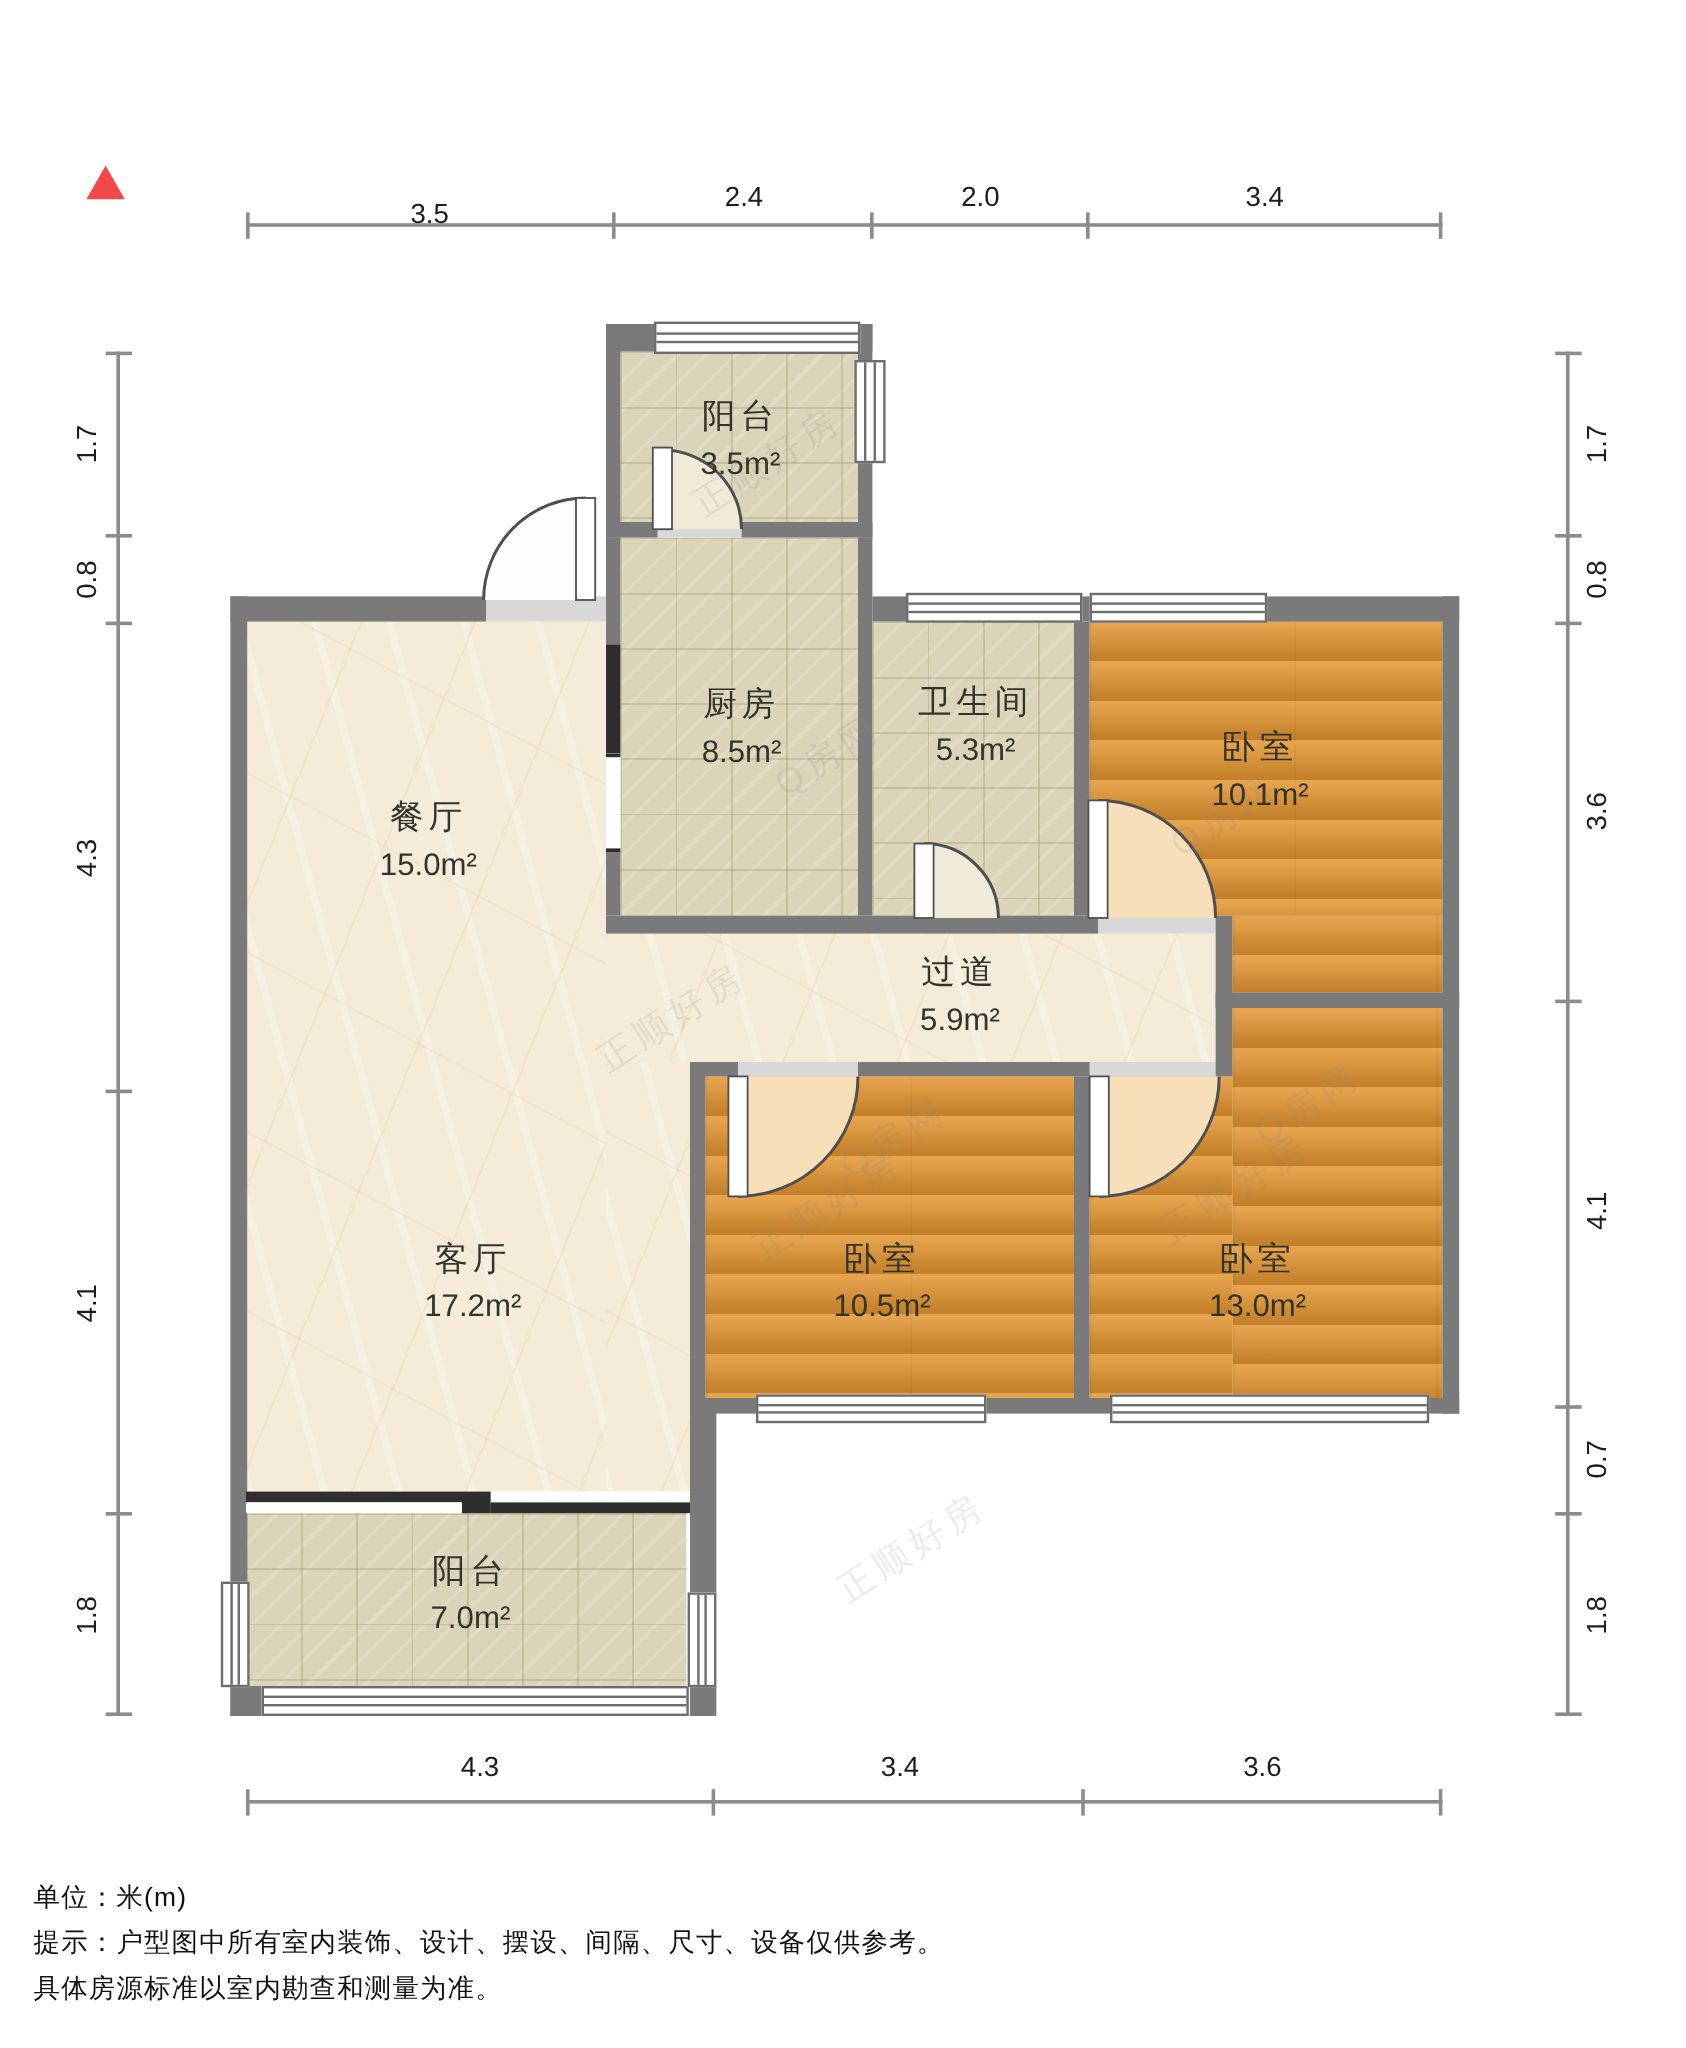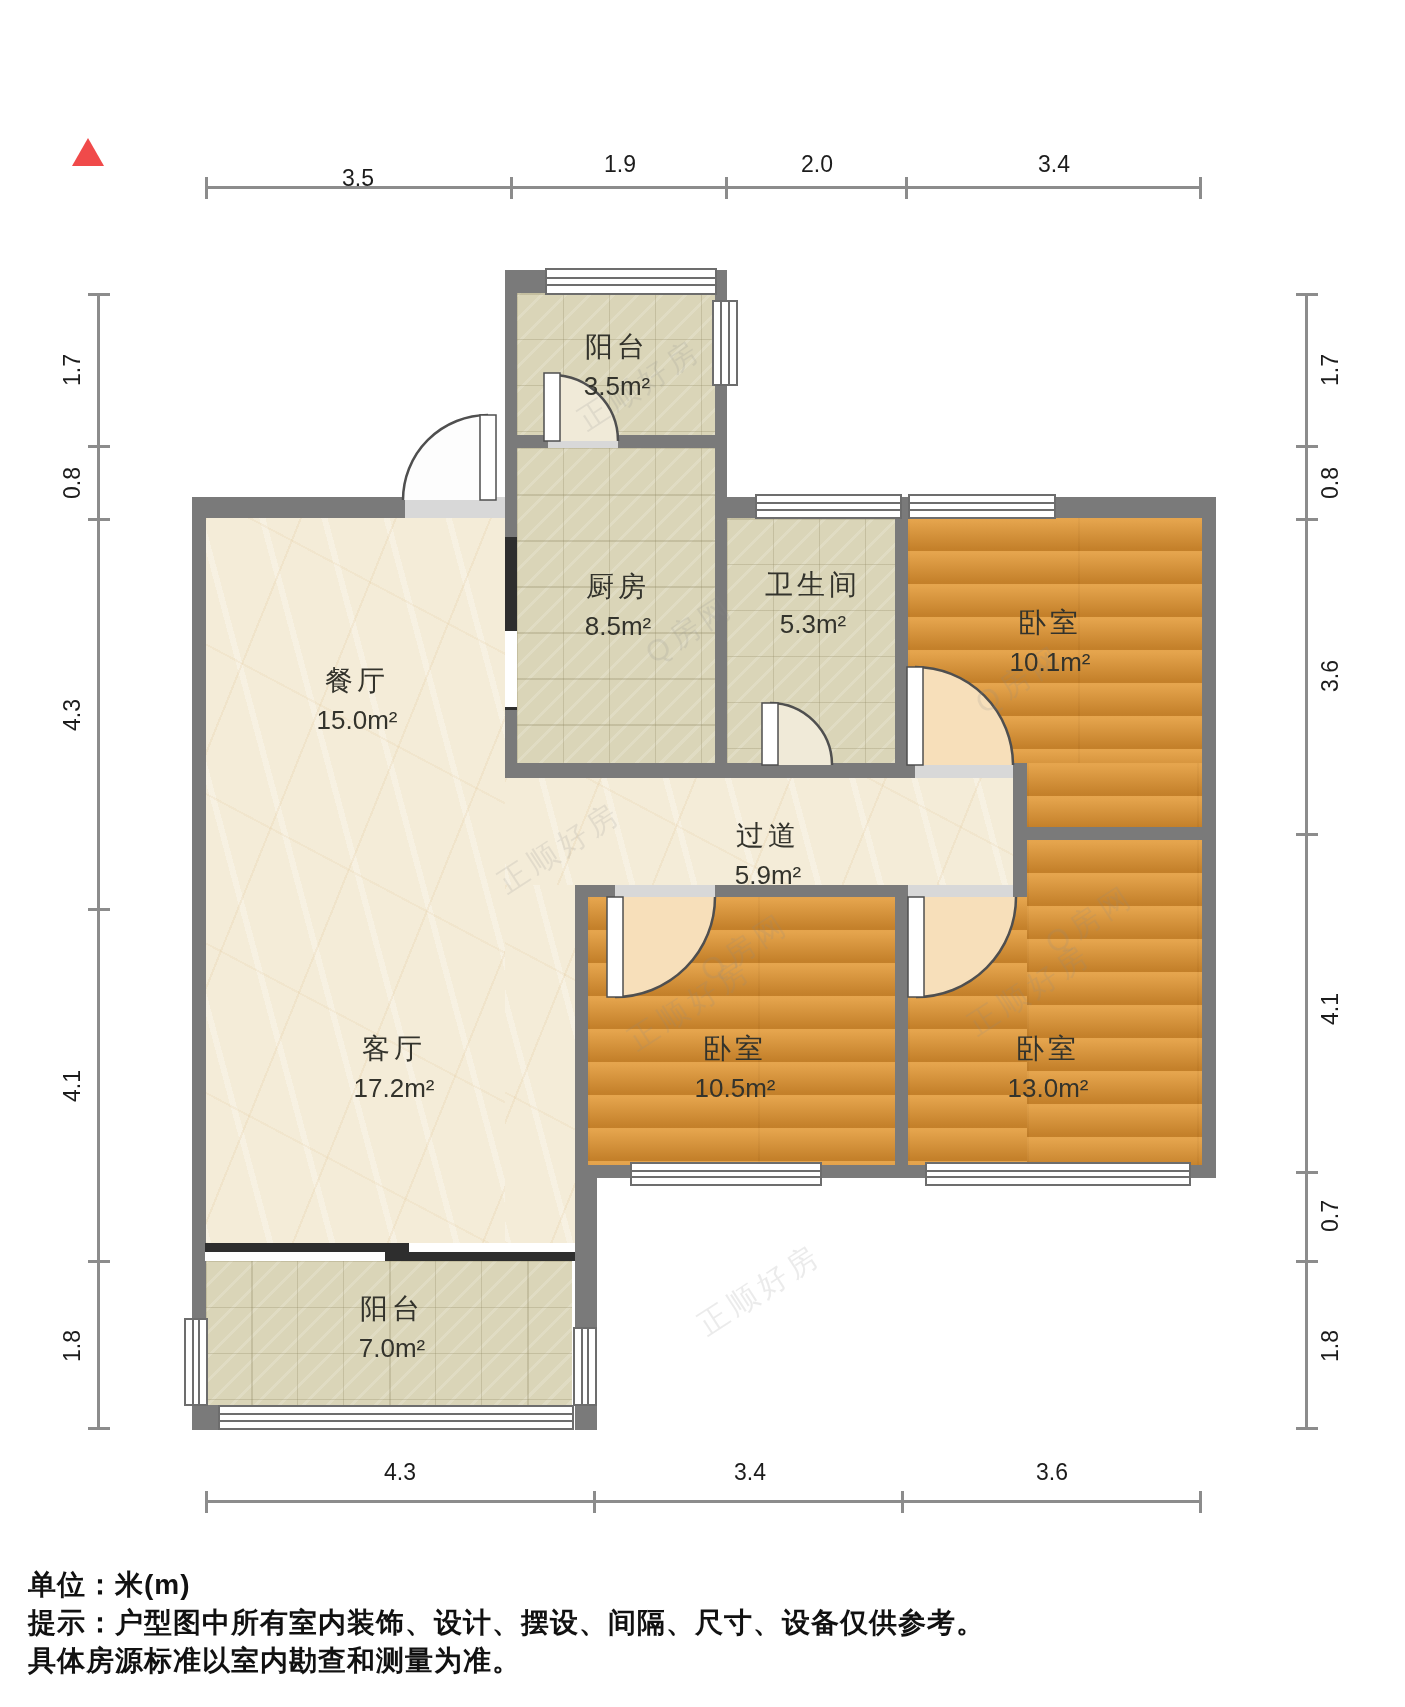--- a/index.html
+++ b/index.html
@@ -47,21 +47,21 @@
   .tick-h{position:absolute;height:3px;width:22px;left:-9px;background:var(--dim-line,#8c8c8c);}
   .dim-label{position:absolute;width:70px;height:28px;line-height:28px;text-align:center;
              font-size:23px;color:#1c1c1c;transform:translate(-35px,0);z-index:21;}
   .dim-label-rot{transform:translate(-35px,0) rotate(-90deg);}
   
   .north-triangle{position:absolute;width:0;height:0;border-left:16px solid transparent;
                   border-right:16px solid transparent;
                   border-bottom:28px solid var(--north-marker,#f04a4a);}
   .wm{position:absolute;transform:translate(-50%,-50%) rotate(-33deg);font-size:30px;color:#8a8a8a;
       opacity:.16;letter-spacing:5px;white-space:nowrap;z-index:25;}
-  .footer-line{position:absolute;left:28px;font-size:28px;font-weight:700;color:#111;
+  .footer-line{position:absolute;left:28px;font-size:22px;font-weight:400;color:#111;
                white-space:nowrap;letter-spacing:1px;}
   #door-layer{position:absolute;left:0;top:0;z-index:15;pointer-events:none;}
 </style>
 </head>
 <body>
 
 <div id="canvas">
 
   <div class="north-triangle" style="left:72px;top:138px;"></div>
 
@@ -168,21 +168,21 @@
     <span class="rarea">5.3m²</span>
   </div>
   <div class="room-label" style="left:1050px;top:641px;">
     <span class="rname">卧室</span>
     <span class="rarea">10.1m²</span>
   </div>
   <div class="room-label" style="left:357px;top:699px;">
     <span class="rname">餐厅</span>
     <span class="rarea">15.0m²</span>
   </div>
-  <div class="room-label" style="left:768px;top:828px;margin-top:26px;">
+  <div class="room-label" style="left:800px;top:828px;">
     <span class="rname">过道</span>
     <span class="rarea">5.9m²</span>
   </div>
   <div class="room-label" style="left:394px;top:1067px;">
     <span class="rname">客厅</span>
     <span class="rarea">17.2m²</span>
   </div>
   <div class="room-label" style="left:735px;top:1067px;">
     <span class="rname">卧室</span>
     <span class="rarea">10.5m²</span>
@@ -207,21 +207,21 @@
   <div class="wm" style="left:760px;top:1290px;">正顺好房</div>
 
   <div class="dim-h" style="left:205px;top:186px;width:997px;">
     <div class="tick-v" style="left:0;"></div>
     <div class="tick-v" style="left:305px;"></div>
     <div class="tick-v" style="left:520px;"></div>
     <div class="tick-v" style="left:700px;"></div>
     <div class="tick-v" style="left:994px;"></div>
   </div>
   <span class="dim-label" style="left:358px;top:164px;">3.5</span>
-  <span class="dim-label" style="left:620px;top:150px;">1.9</span>
+  <span class="dim-label" style="left:620px;top:150px;">2.4</span>
   <span class="dim-label" style="left:817px;top:150px;">2.0</span>
   <span class="dim-label" style="left:1054px;top:150px;">3.4</span>
 
   <div class="dim-h" style="left:205px;top:1500px;width:997px;">
     <div class="tick-v" style="left:0;"></div>
     <div class="tick-v" style="left:388px;"></div>
     <div class="tick-v" style="left:696px;"></div>
     <div class="tick-v" style="left:994px;"></div>
   </div>
   <span class="dim-label" style="left:400px;top:1458px;">4.3</span>

